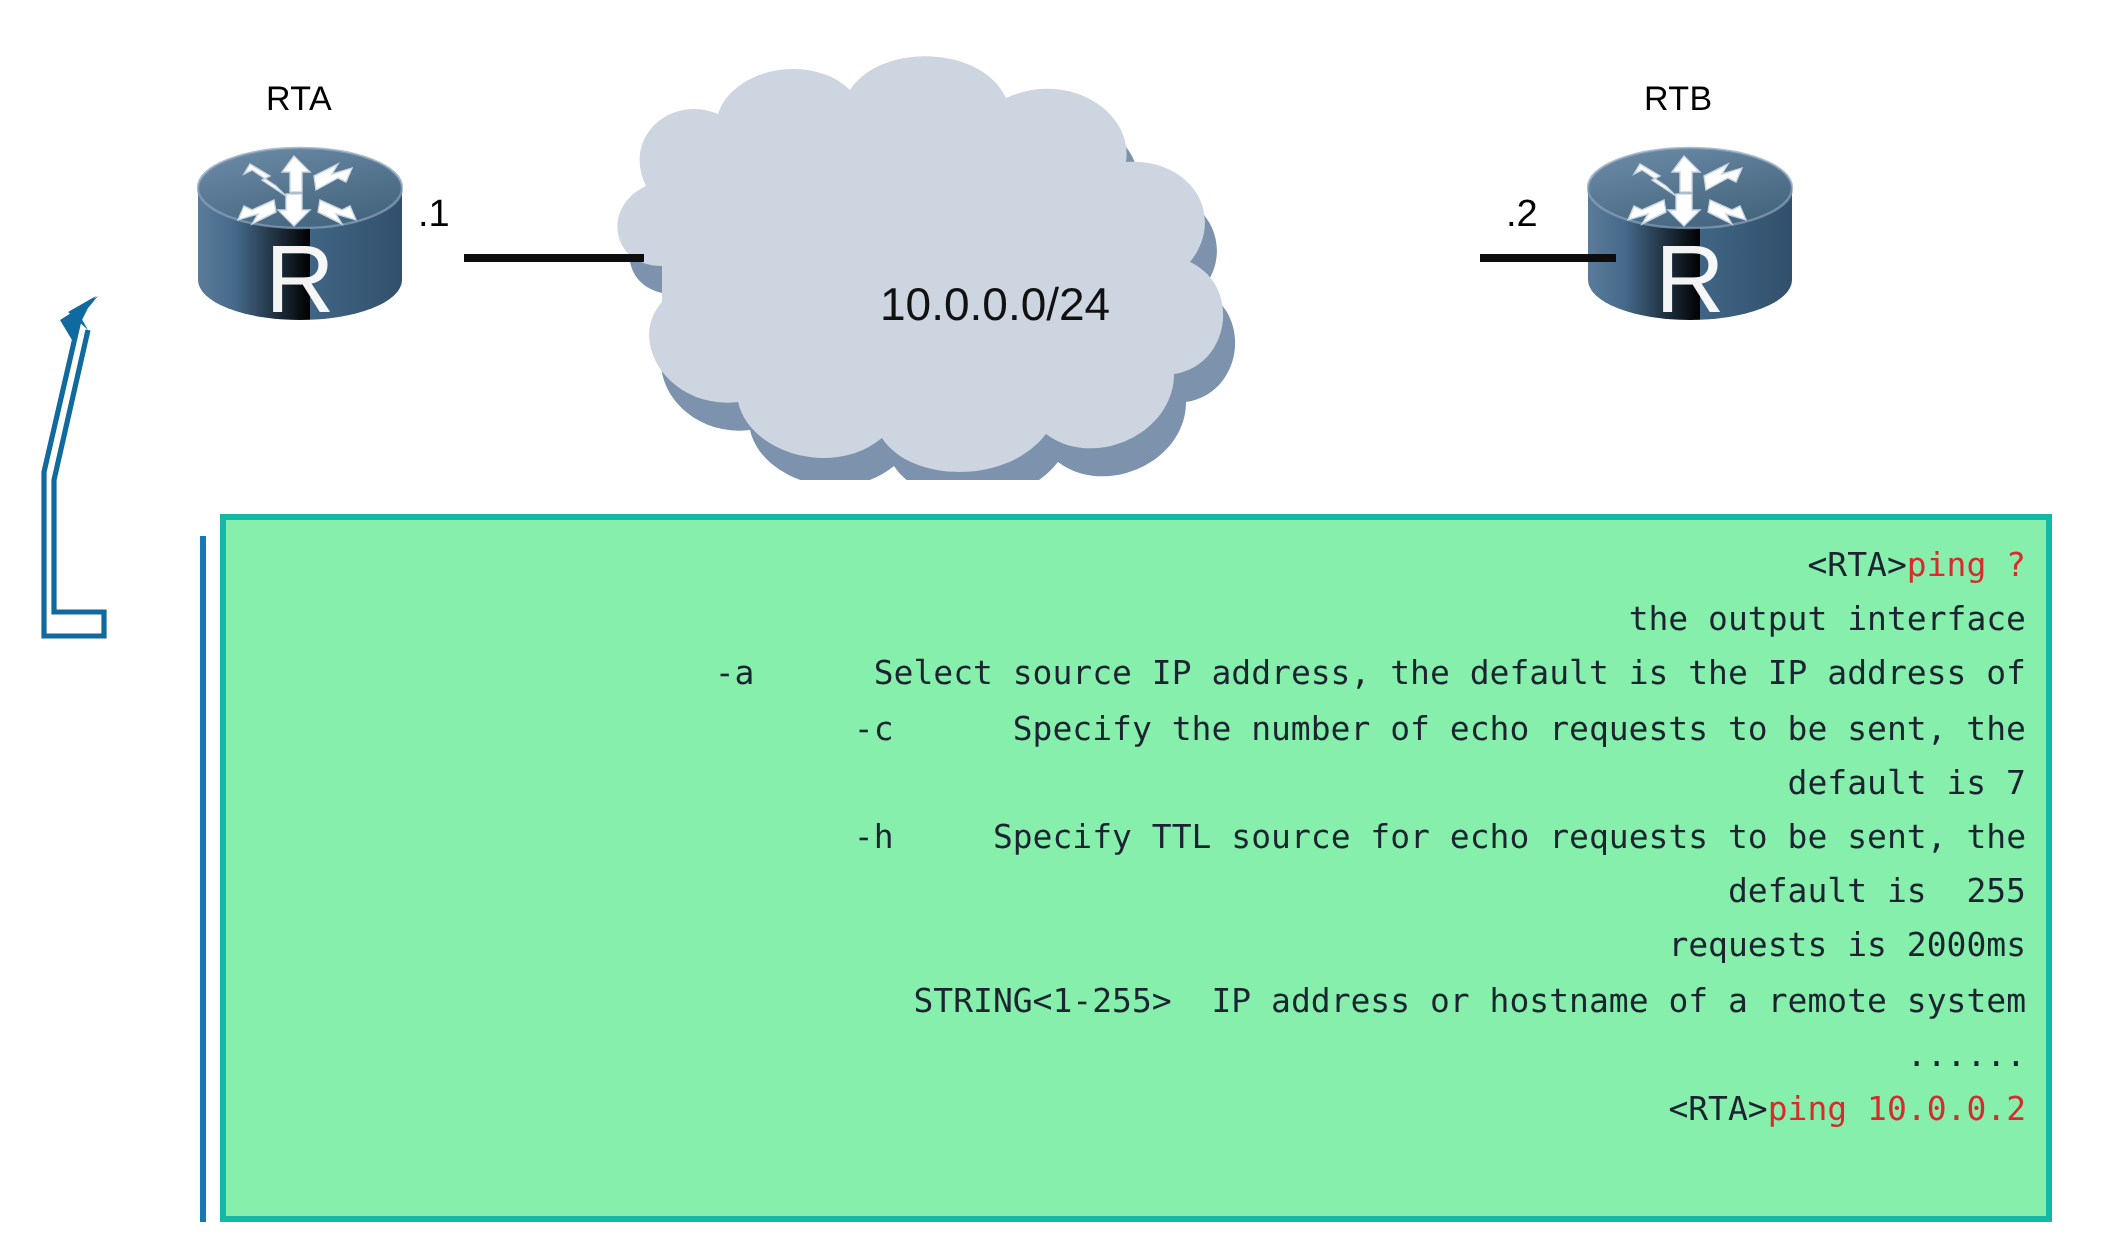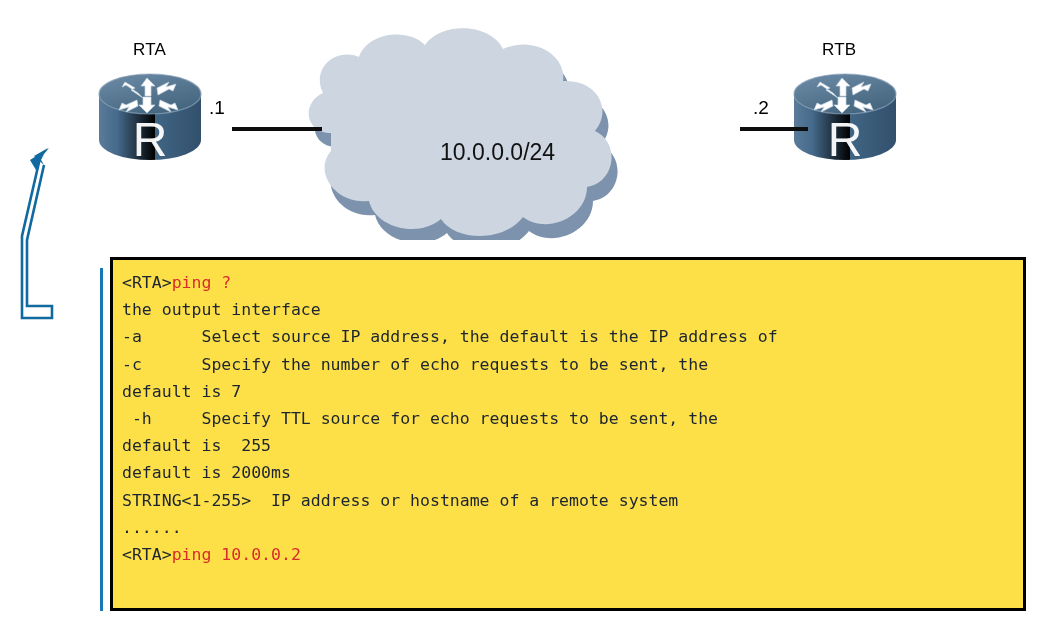--- a/index.html
+++ b/index.html
@@ -41,21 +41,21 @@
   .link{position:absolute;height:4px;background:#0d0d0d;}
   #link-left{left:232px;top:120px;width:90px;}
   #link-right{left:740px;top:120px;width:68px;}
 
   
   #callout-connector{position:absolute;left:0;top:140px;width:140px;height:200px;}
 
   
   #terminal-box{
     position:absolute;left:110px;top:257px;width:916px;height:354px;
-    border:3px solid #000000;background:#fde047;box-sizing:border-box;
+    border:3px solid #14b8a6;background:#86efac;box-sizing:border-box;text-align:right;
   }
   #terminal-inner{
     padding:9px 10px 0 9px;
   }
   .term-line{
     font-family:"DejaVu Sans Mono","Liberation Mono",monospace;
     font-size:16.5px;line-height:27.2px;
     color:#1b2430;white-space:pre;letter-spacing:0px;
   }
   .term-line .cmd{color:#D92B2B;}
@@ -184,20 +184,20 @@
   <div id="terminal-inner">
 
     <div class="term-line"><span>&lt;RTA&gt;</span><span class="cmd">ping ?</span></div>
 
     <div class="term-line">the output interface</div>
     <div class="term-line">-a      Select source IP address, the default is the IP address of</div>
     <div class="term-line">-c      Specify the number of echo requests to be sent, the</div>
     <div class="term-line">default is 7</div>
     <div class="term-line"> -h     Specify TTL source for echo requests to be sent, the</div>
     <div class="term-line">default is  255</div>
-    <div class="term-line">default is 2000ms</div>
+    <div class="term-line">requests is 2000ms</div>
     <div class="term-line">STRING&lt;1-255&gt;  IP address or hostname of a remote system</div>
     <div class="term-line dots">......</div>
 
     <div class="term-line"><span>&lt;RTA&gt;</span><span class="cmd">ping 10.0.0.2</span></div>
 
   </div>
 </div>
 
 </body></html>

